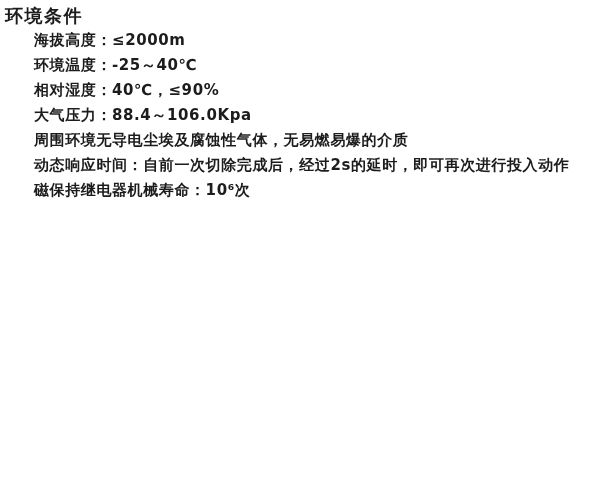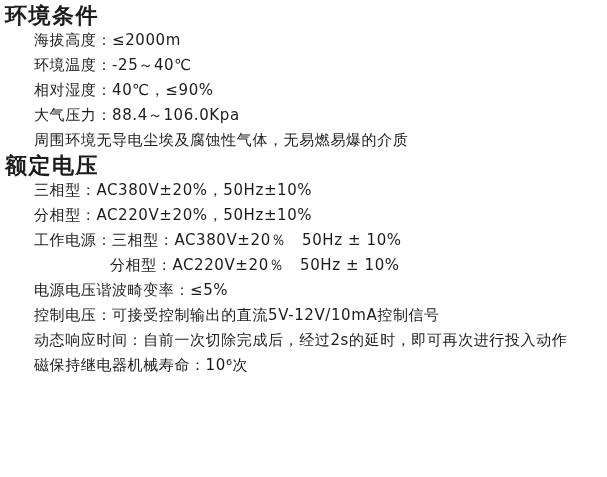--- a/index.html
+++ b/index.html
@@ -11,62 +11,54 @@
     height: 477px;
     background: #ffffff;
     color: #1c1c1c;
     font-family: "DejaVu Sans", "Liberation Sans", sans-serif;
     overflow: hidden;
   }
   .doc {
     padding: 3px 0 0 5px;
   }
   .heading {
-    font-size: 22px;
+    font-size: 18px;
     font-weight: bold;
     line-height: 25px;
     height: 25px;
     margin: 0;
     letter-spacing: 1.5px;
     white-space: pre;
   }
   .line {
     font-size: 15px;
     line-height: 25px;
     height: 25px;
     margin: 0 0 0 29px;
     letter-spacing: 0.6px;
     white-space: pre;
+    font-weight: bold;
   }
   .line.indent2 {
     margin-left: 105px;
   }
 </style>
 </head>
 <body>
 
 <div class="doc">
 
   <section>
     <h2 class="heading">环境条件</h2>
     <p class="line">海拔高度：≤2000m</p>
     <p class="line">环境温度：-25～40℃</p>
     <p class="line">相对湿度：40℃，≤90%</p>
     <p class="line">大气压力：88.4～106.0Kpa</p>
     <p class="line">周围环境无导电尘埃及腐蚀性气体，无易燃易爆的介质</p>
   </section>
 
-  <section>
-    <h2 class="heading">额定电压</h2>
-    <p class="line">三相型：AC380V±20%，50Hz±10%</p>
-    <p class="line">分相型：AC220V±20%，50Hz±10%</p>
-    <p class="line">工作电源：三相型：AC380V±20％　50Hz ± 10%</p>
-    <p class="line indent2">分相型：AC220V±20％　50Hz ± 10%</p>
-    <p class="line">电源电压谐波畸变率：≤5%</p>
-    <p class="line">控制电压：可接受控制输出的直流5V-12V/10mA控制信号</p>
-  </section>
 
   <section>
     <p class="line">动态响应时间：自前一次切除完成后，经过2s的延时，即可再次进行投入动作</p>
     <p class="line">磁保持继电器机械寿命：10⁶次</p>
   </section>
 
 </div>
 
 </body></html>

